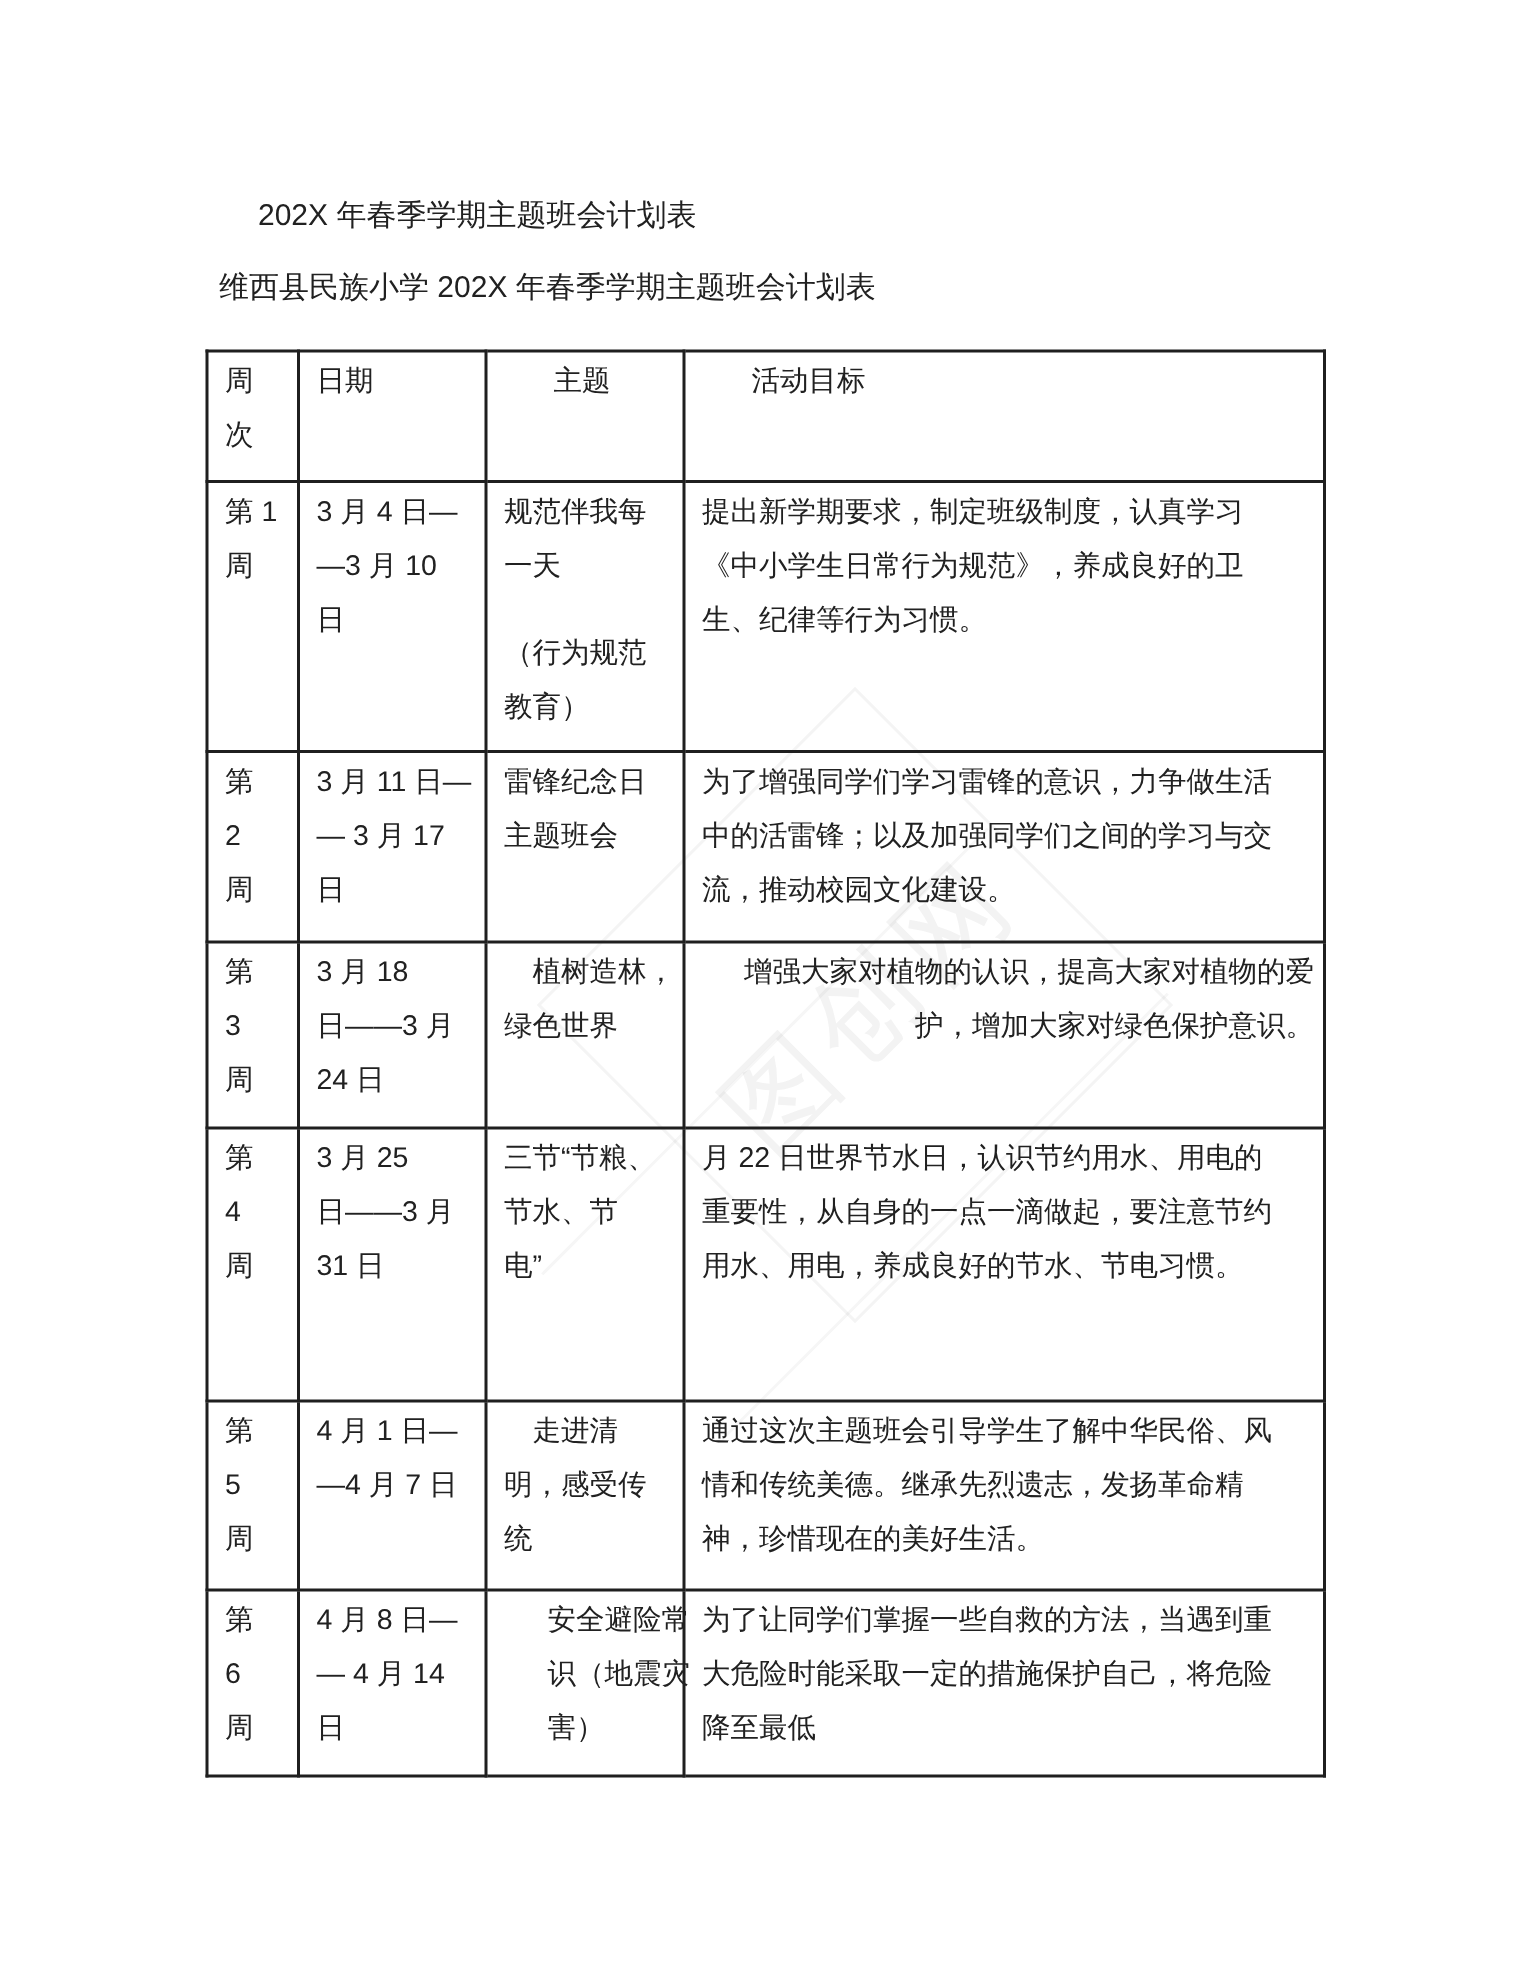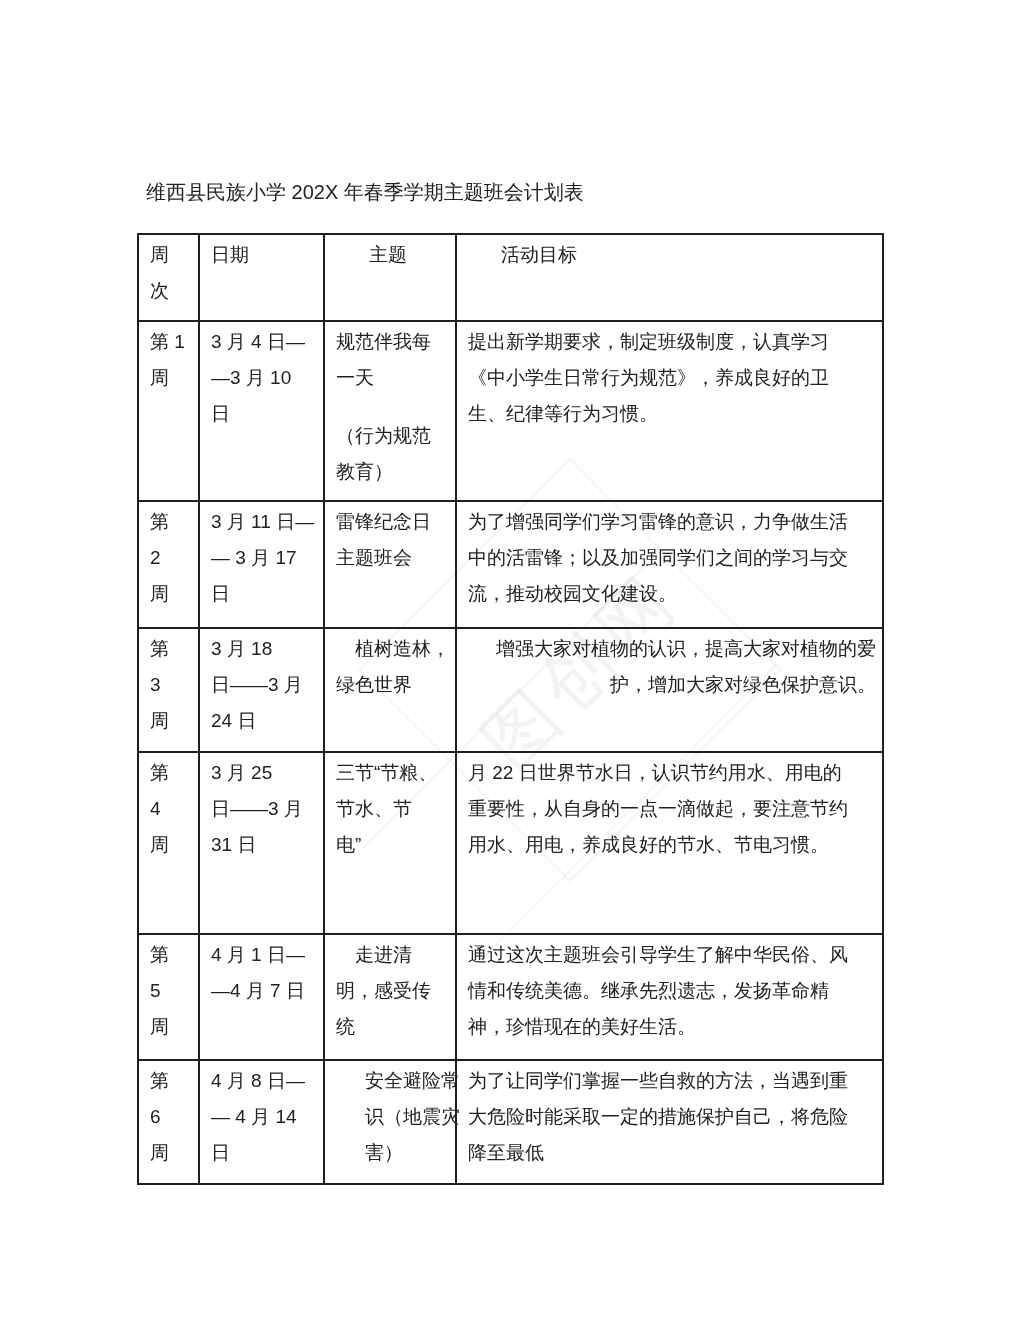--- a/index.html
+++ b/index.html
@@ -57,20 +57,21 @@
 </head>
 <body>
 
 <div class="page">
 
   <div class="wm-diamond"></div>
   <div class="wm-line" style="left:300px; top:700px;"></div>
   <div class="wm-line" style="left:420px; top:810px;"></div>
   <div class="wm-text">图创网</div>
 
+  <div class="doc-title">202X 年春季学期主题班会计划表</div>
   <div class="doc-subtitle">维西县民族小学 202X 年春季学期主题班会计划表</div>
 
   <table class="plan" id="plan-table">
     <colgroup>
       <col style="width:61px">
       <col style="width:125px">
       <col style="width:132px">
       <col style="width:427px">
     </colgroup>
     <tbody id="plan-table-body">

